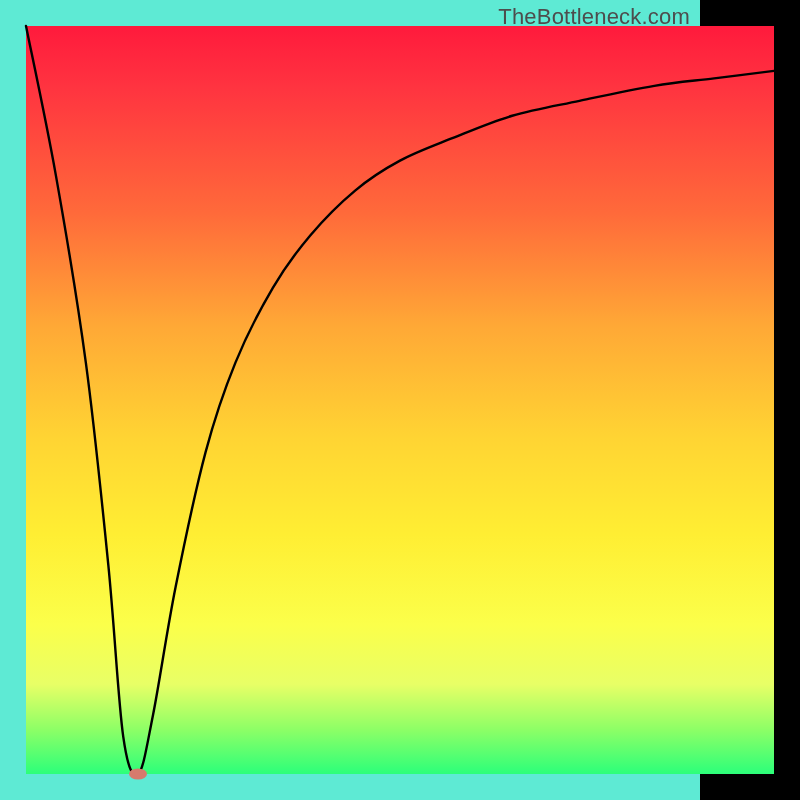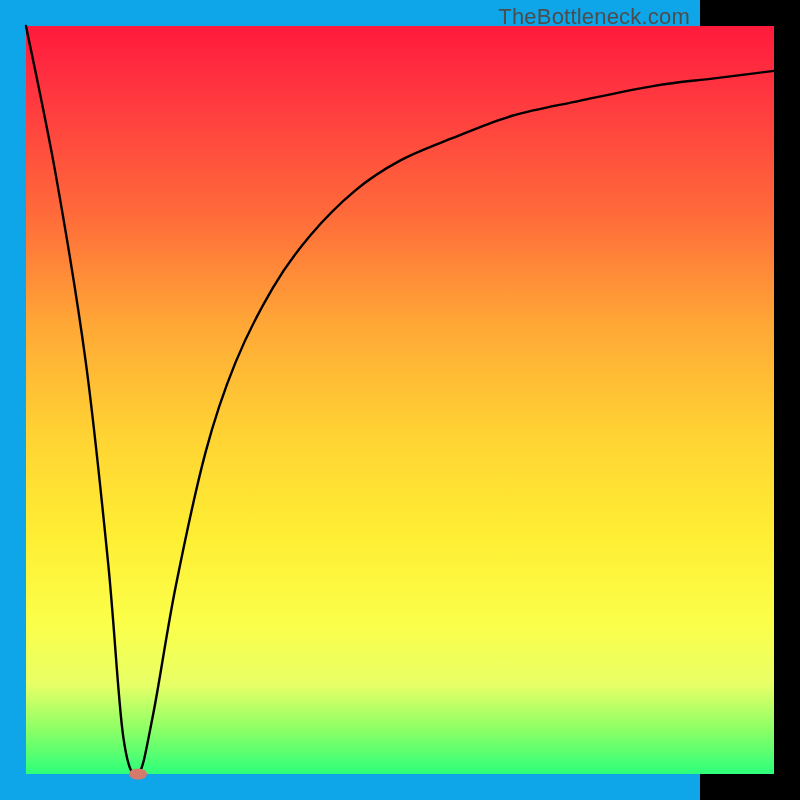--- a/index.html
+++ b/index.html
@@ -8,21 +8,21 @@
     width: 800px;
     height: 800px;
     overflow: hidden;
     background: #000;
     font-family: Arial, Helvetica, sans-serif;
   }
   .frame {
     position: relative;
     width: 700px;
     height: 800px;
-    background: #0ea5e9;
+    background: #5eead4;
   }
   .plot {
     position: absolute;
     left: 26px;
     top: 26px;
     width: 748px;
     height: 748px;
     
     background: linear-gradient(to bottom,
       #ff1a3c 0%,

